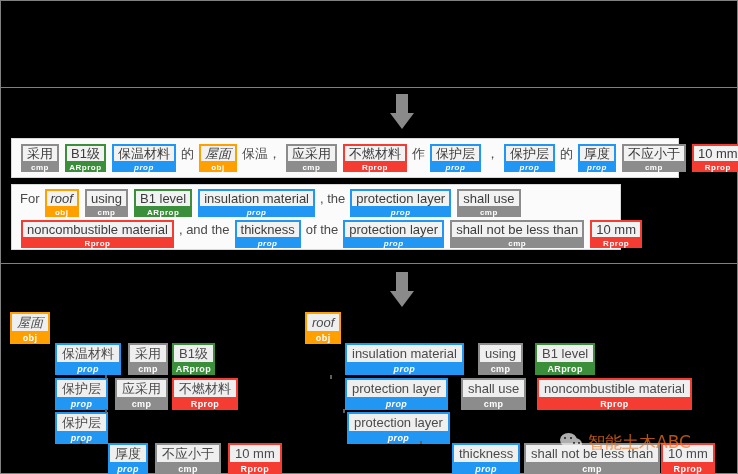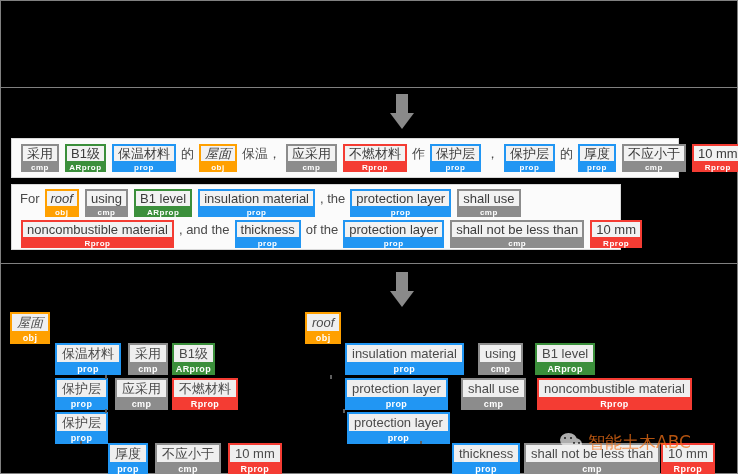--- a/index.html
+++ b/index.html
@@ -40,21 +40,21 @@
     display:block;background:#f2f2f2;border:2px solid #888;box-sizing:border-box;
     padding:0 4px;color:#3c3c3c;line-height:15px;height:19px;
     font-size:13px;text-align:center;white-space:nowrap;
   }
   .chip .tag{
     display:block;background:#888;color:#fff;font-size:8px;font-weight:bold;
     line-height:9px;height:9px;text-align:center;letter-spacing:.5px;white-space:nowrap;
   }
   
   .t-cmp    .box{border-color:#8c8c8c;} .t-cmp    .tag{background:#8c8c8c;}
-  .t-prop   .box{border-color:#2196f3;} .t-prop   .tag{background:#2196f3;}
+  .t-prop   .box{border-color:#2196f3;} .t-prop   .tag{background:#2196f3;font-style:italic;}
   .t-obj    .box{border-color:#ffa000;font-style:italic;} .t-obj    .tag{background:#ffa000;}
   .t-ARprop .box{border-color:#3b8f3b;} .t-ARprop .tag{background:#3b8f3b;}
   .t-Rprop  .box{border-color:#f43c33;} .t-Rprop  .tag{background:#f43c33;}
 
   .plain{display:inline-block;vertical-align:top;color:#4a4a4a;font-size:13px;
     line-height:19px;height:19px;margin:0 2px;white-space:nowrap;}
 
   
   .node{position:absolute;line-height:0;}
   .node .box{

